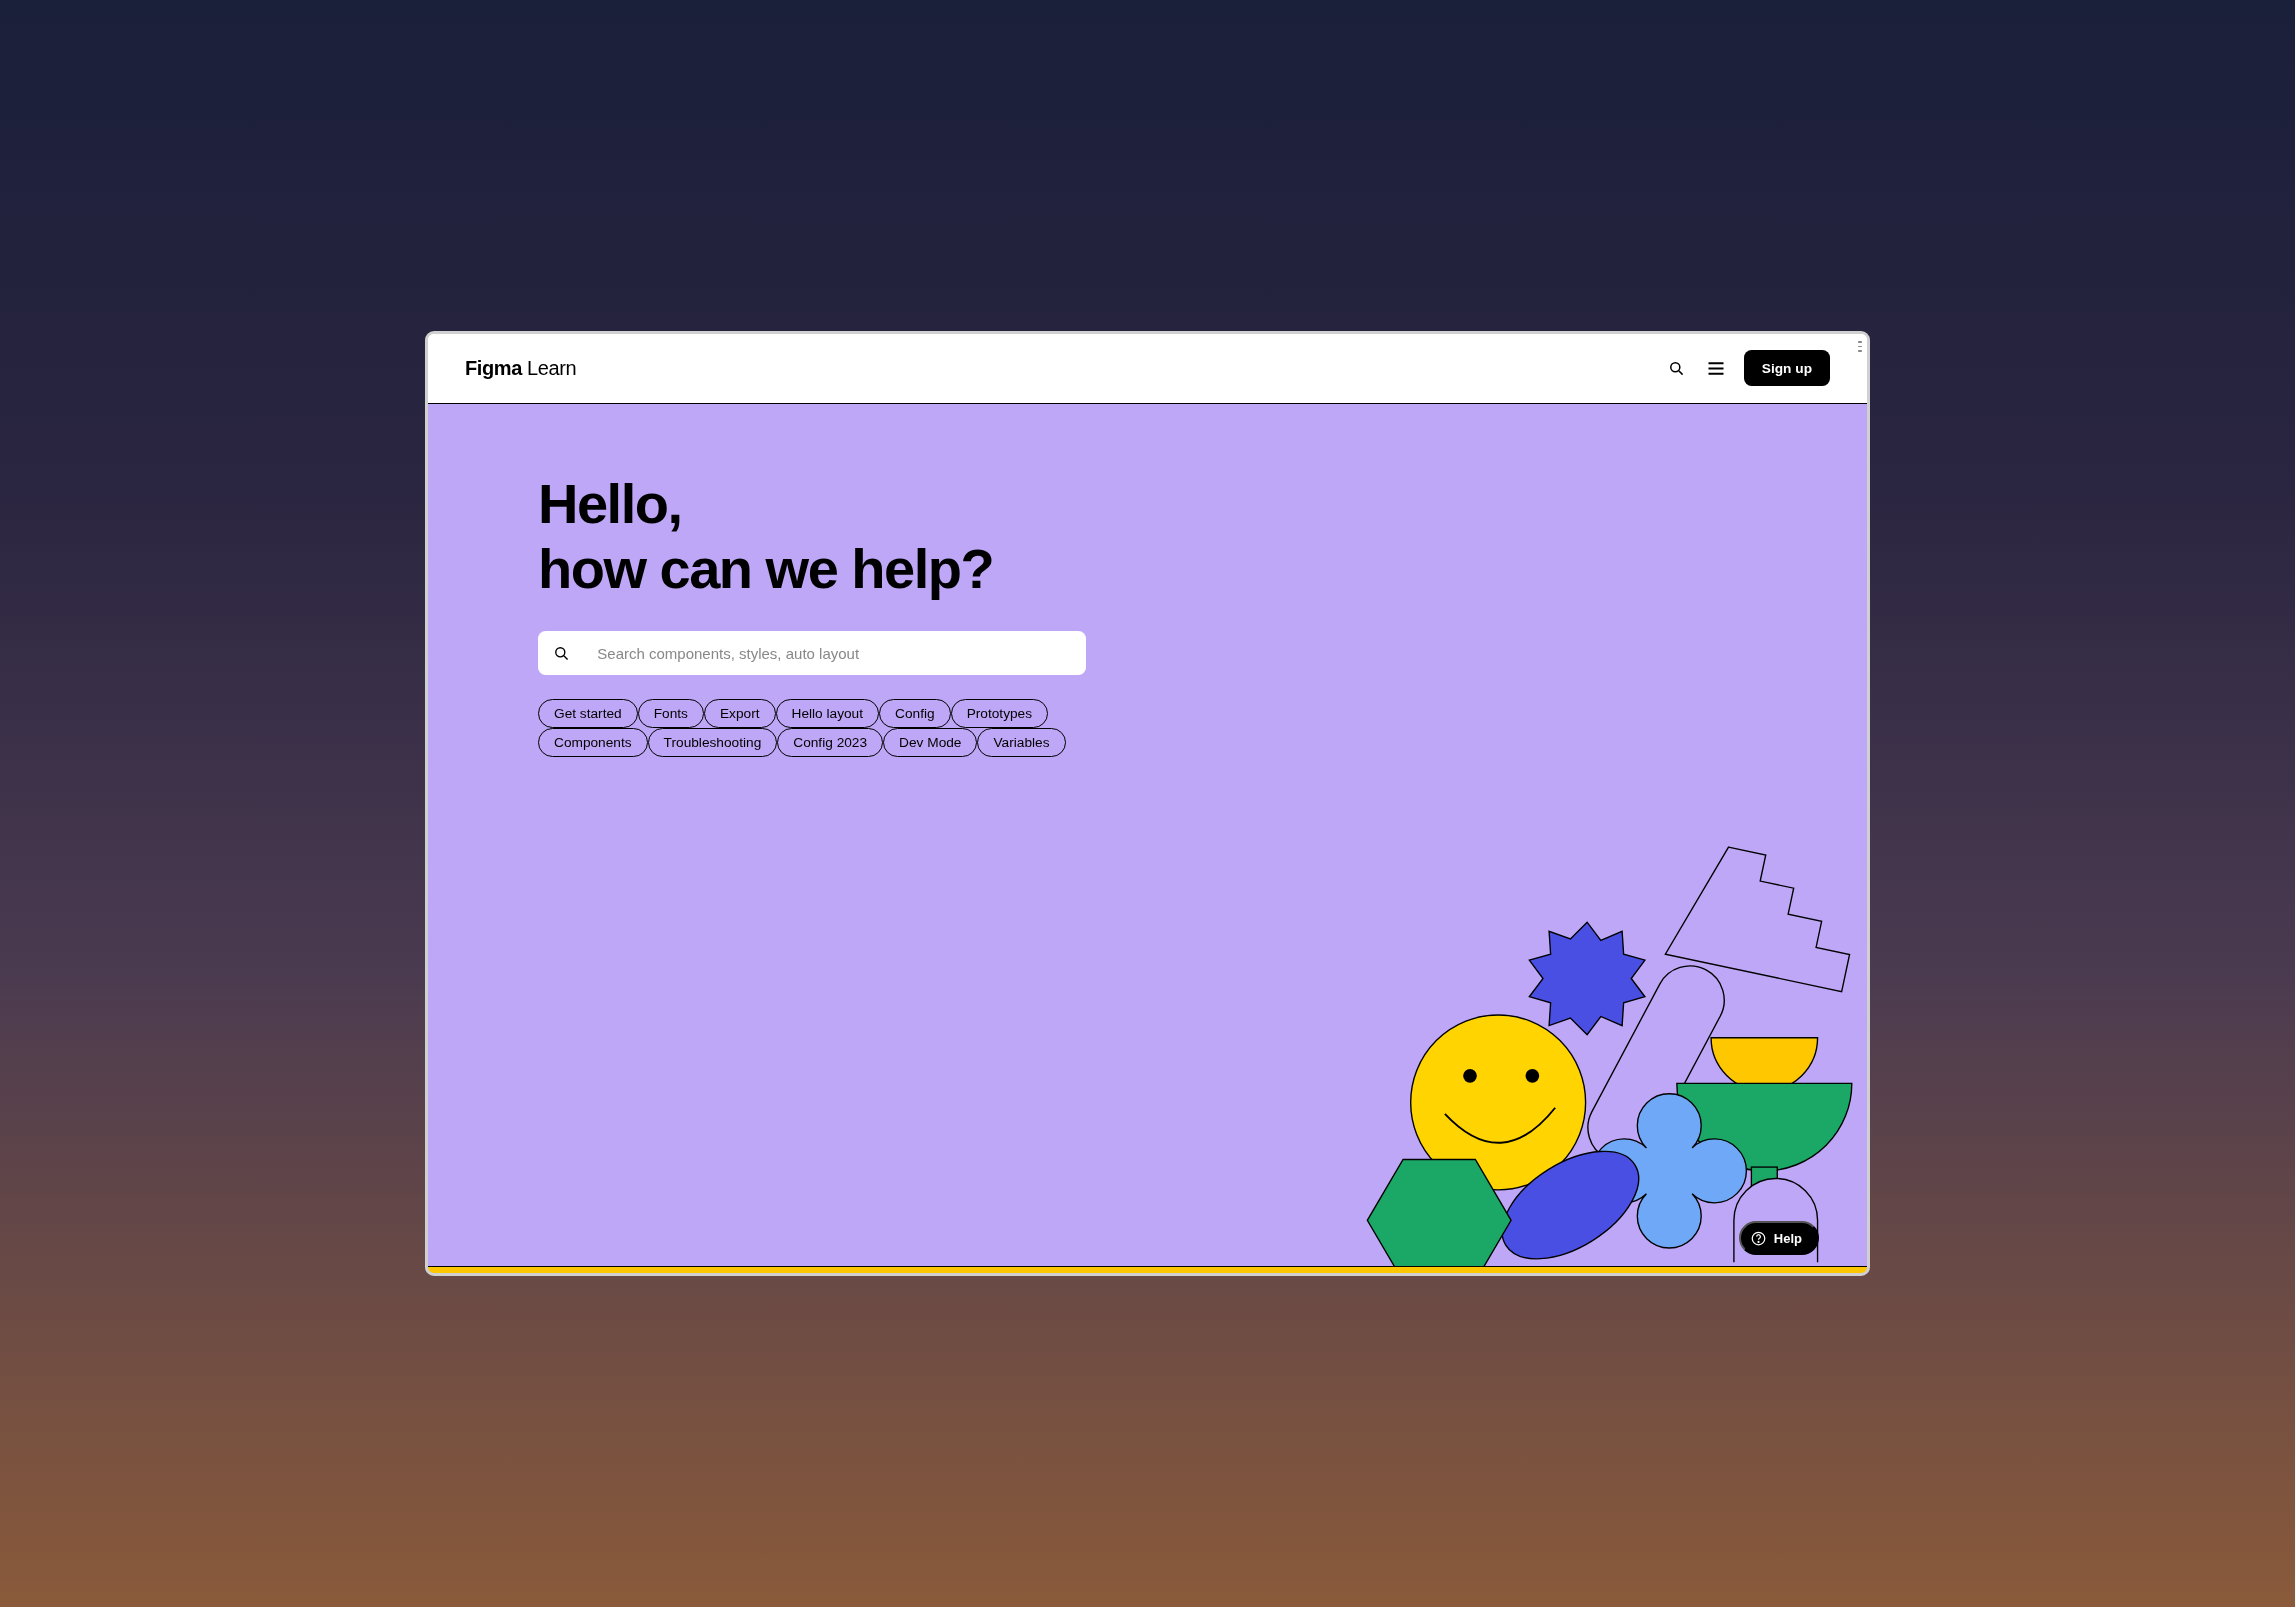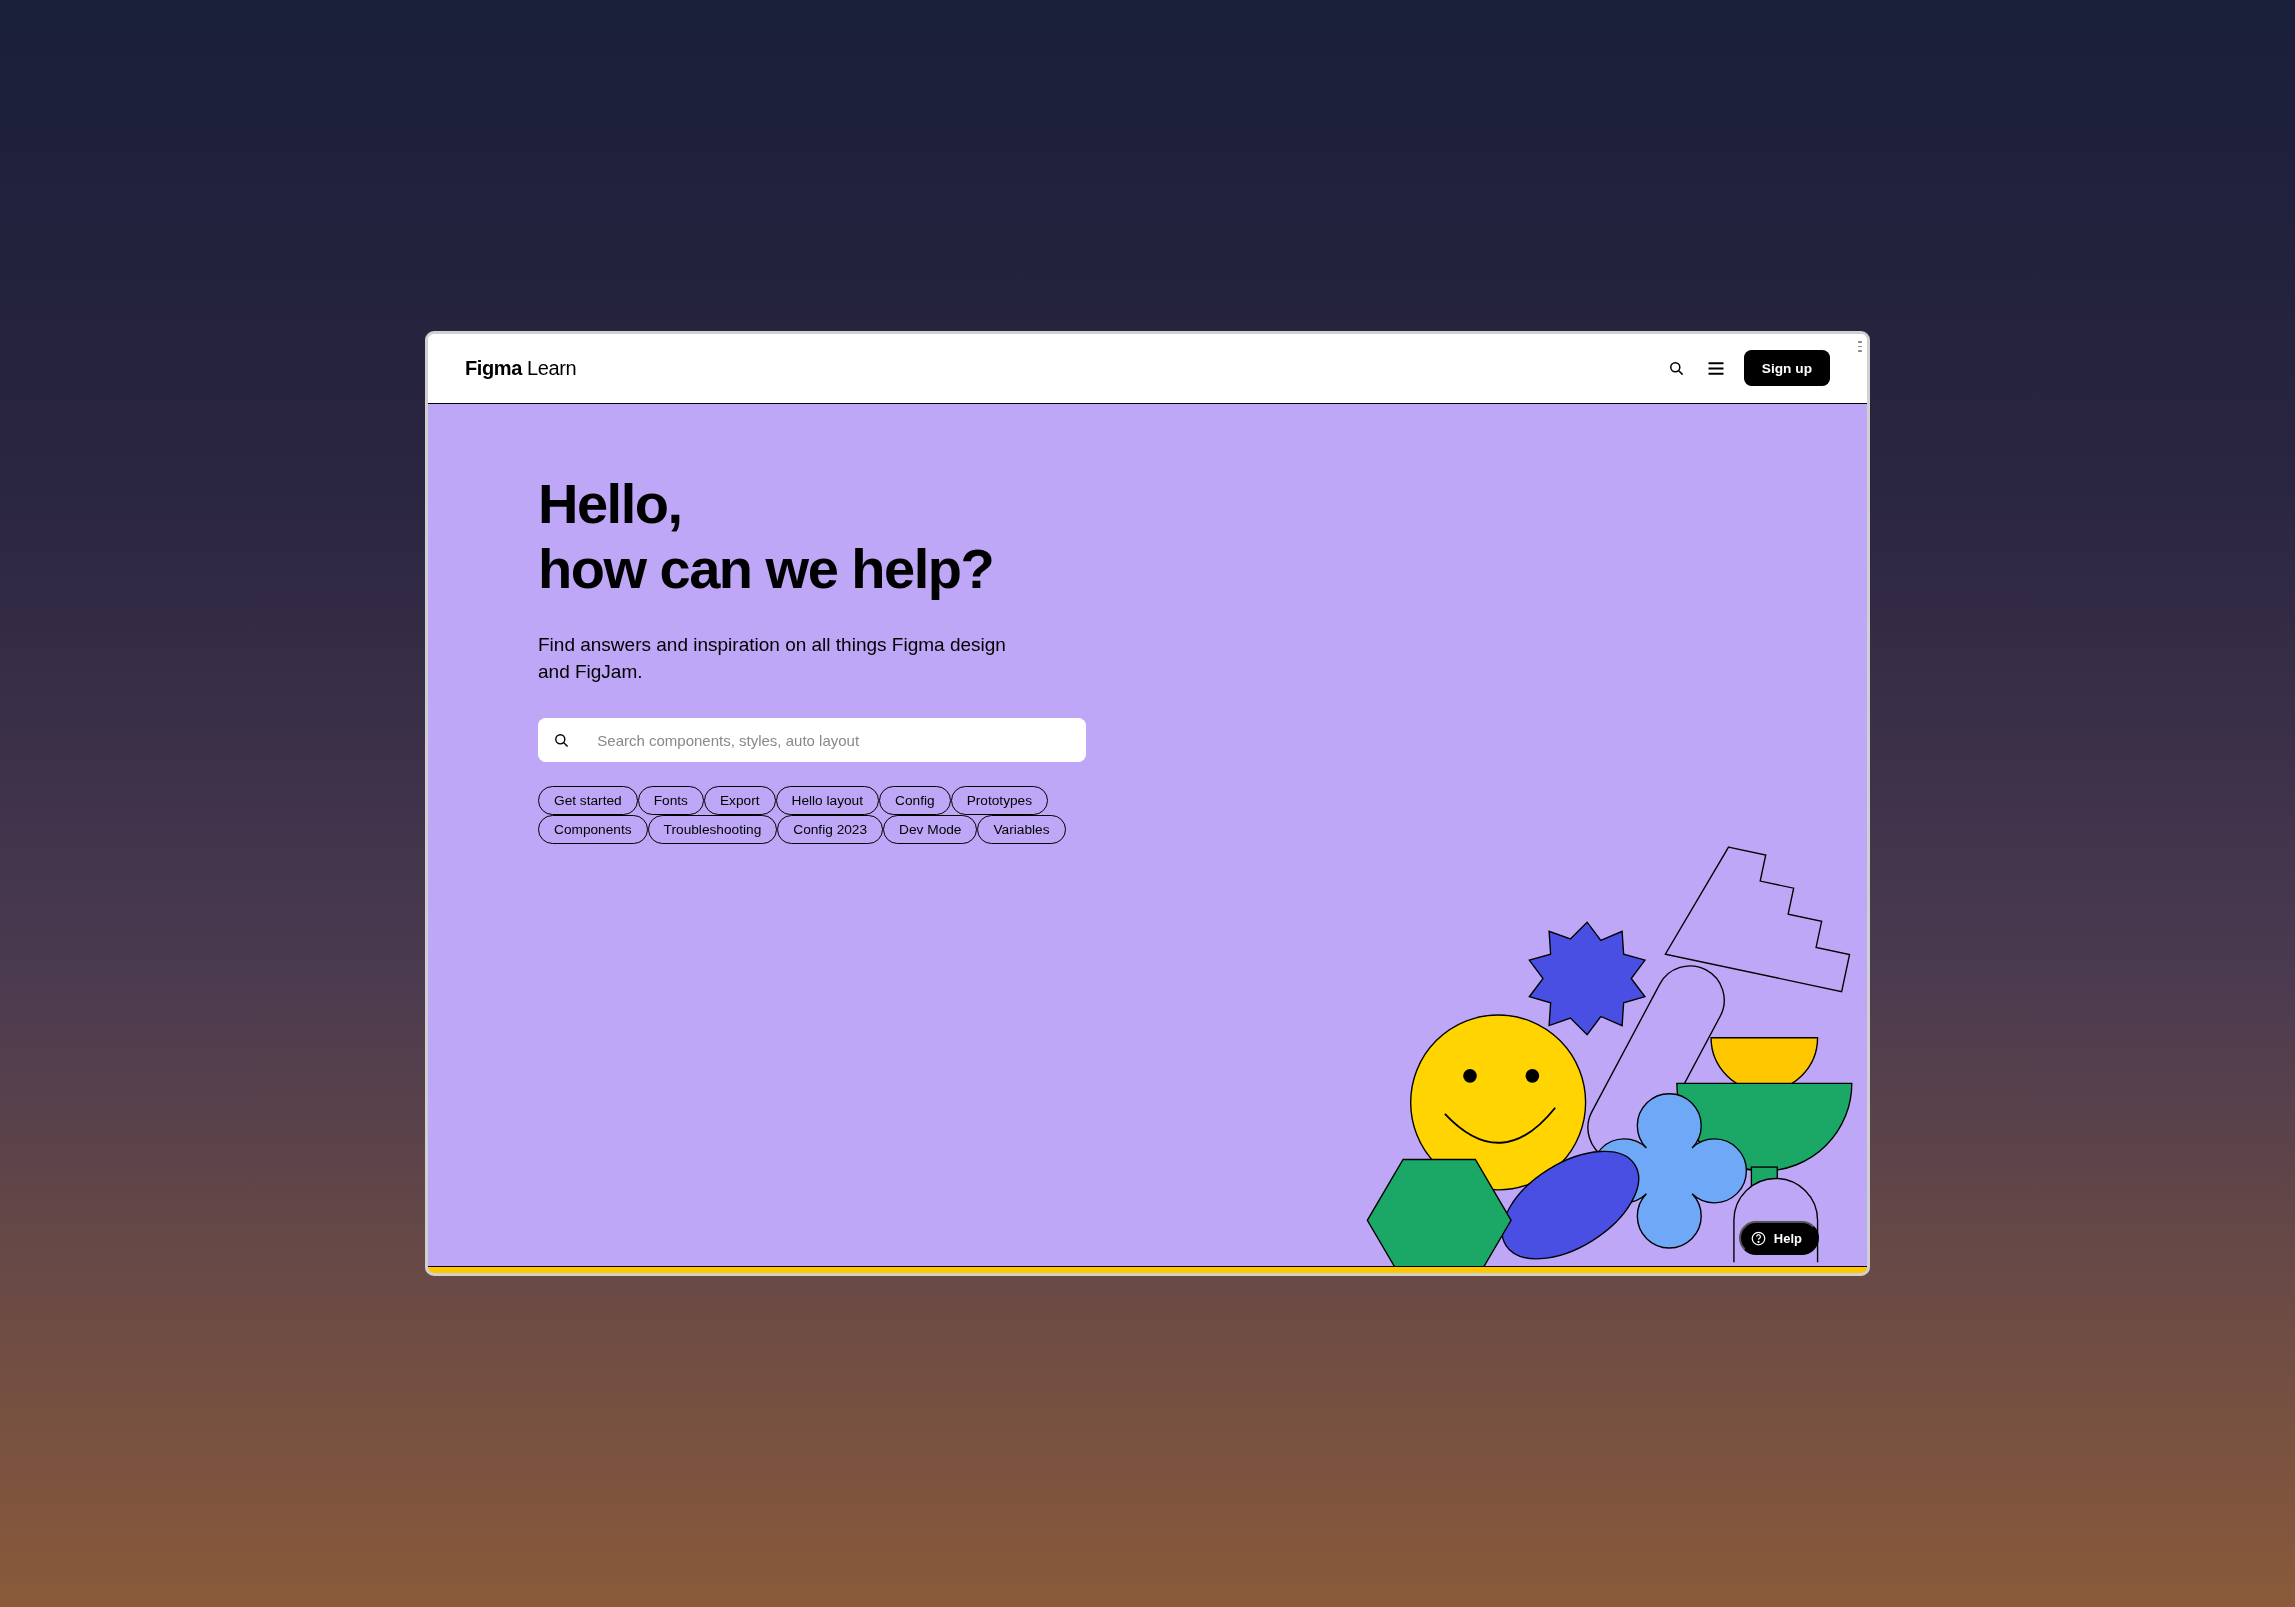--- a/index.html
+++ b/index.html
@@ -203,21 +203,20 @@
       <button class="signup-btn">Sign up</button>
     </div>
   </header>
 
   <section class="hero">
     <div class="hero-content">
       <h1>
         <span>Hello,</span><br>
         <span>how can we help?</span>
       </h1>
-      <p class="subtitle">Find answers and inspiration on all things Figma design and FigJam.</p>
       <div class="search-box">
         <svg width="16.7" height="16.7" viewBox="0 0 24 24" fill="none" stroke="#000" stroke-width="2">
           <circle cx="10.5" cy="10.5" r="6.5"></circle>
             <line x1="15.5" y1="15.5" x2="21" y2="21"></line>
         </svg>
         <input type="text" placeholder="Search components, styles, auto layout" style="">
       </div>
       <div class="chips">
         <button class="chip">Get started</button>
         <button class="chip">Fonts</button>

